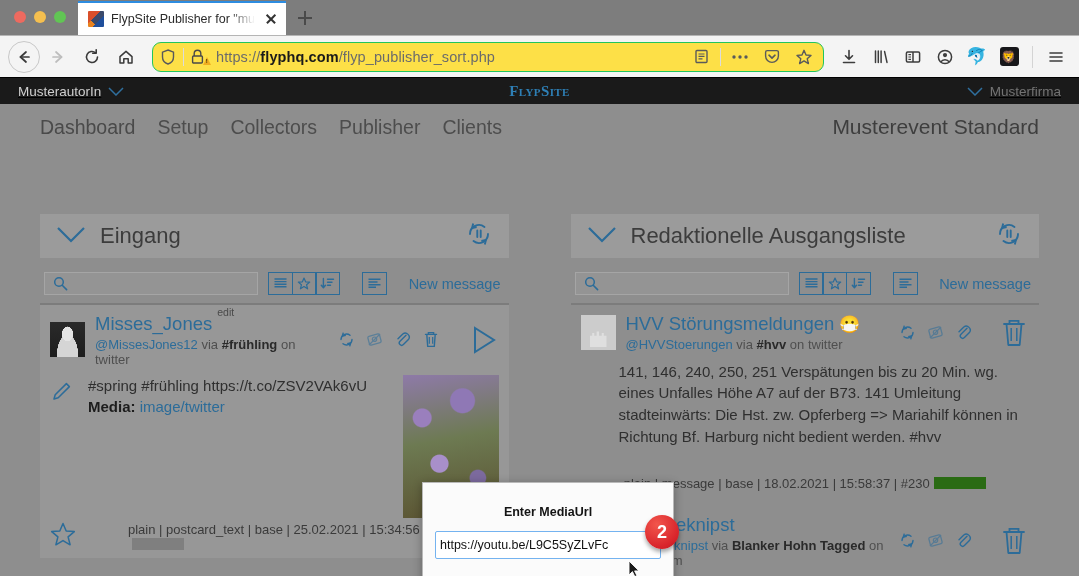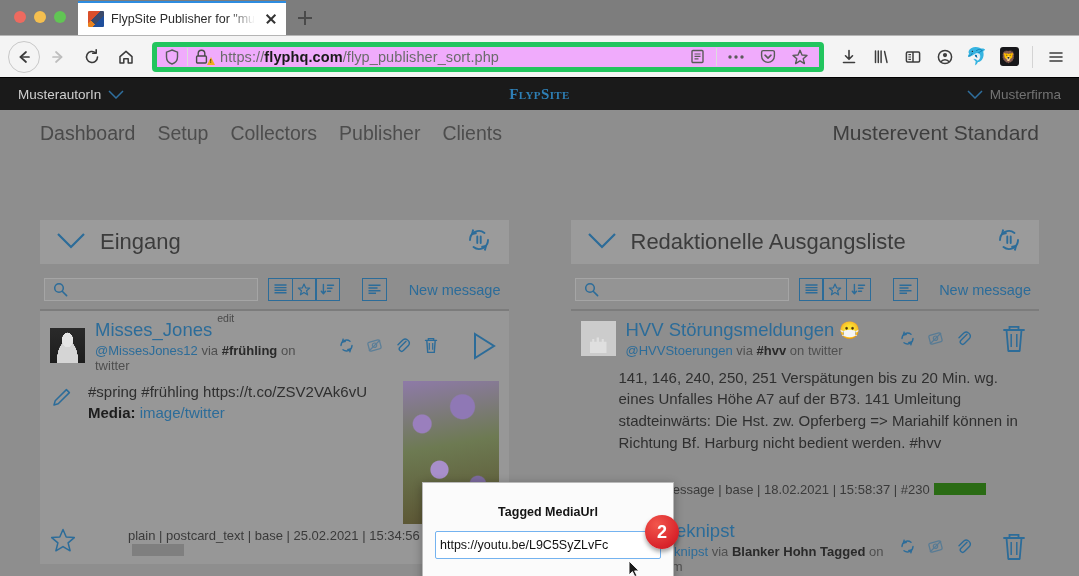--- a/index.html
+++ b/index.html
@@ -65,22 +65,22 @@
   }
   .navbtn {
     width: 32px; height: 32px; display:flex; align-items:center; justify-content:center;
     color: #3a3a3a;
   }
   .navbtn.circ { border:1.6px solid #c8c8c8; border-radius:50%; }
   .navbtn.dim { color: #bdbdbd; }
   .navbtn svg { display:block; }
 
   .urlbar {
-    flex: 1; height: 30px; background: #f0abfc; border: 5px solid #22c55e;
-    border-radius: 4px; display: flex; align-items: center;
+    flex: 1; height: 30px; background: #fde047; border: 1px solid #22c55e;
+    border-radius: 9px; display: flex; align-items: center;
     margin: 0 8px; padding: 0 6px; gap: 6px;
   }
   .url-shield { width:18px; height:18px; color:#58595b; }
   .url-sep { width:1px; height:18px; background:#dcdcdc; }
   .url-lockwrap { position: relative; width: 20px; height: 18px; color:#4a4a4a; }
   .url-warn {
     position:absolute; right:-1px; bottom:1px; width:0;height:0;
     border-left:4.5px solid transparent; border-right:4.5px solid transparent;
     border-bottom:8px solid #f0ad20;
   }
@@ -92,22 +92,22 @@
   .tb-ico { width:30px;height:30px;display:flex;align-items:center;justify-content:center;color:#3d3d3d;}
   .tb-div { width:1px; height:22px; background:#d4d4d4; margin:0 6px; }
   .ext-badge{ width:19px;height:19px;border-radius:3px;background:#17171a;
     display:flex;align-items:center;justify-content:center;font-size:12px;color:#f2b01e;}
   .ext-dolphin { color:#1f9bd8; font-size:17px; line-height:1; }
 
   
   .page { position: relative; height: 498px; background: #8e8e8e; overflow: hidden; }
 
   .appbar {
-    height: 32px; background: #1a1a1a; display: flex; align-items: center;
-    padding: 13px 18px; position: relative;
+    height: 26px; background: #1a1a1a; display: flex; align-items: center;
+    padding: 13px 18px; position: relative; text-decoration: underline;
   }
   .appbar-left { display:flex; align-items:center; gap:7px; }
   .appbar-user { font-size: 13.5px; color: #cfcfcf; }
   .chev { color:#2f6f9e; }
   .brand {
     position:absolute; left:0; right:0; text-align:center;
     font-size:15px; color:#2e7fb5; letter-spacing:.4px; font-variant: small-caps;
     pointer-events:none; font-family:"Liberation Serif", serif; font-weight:600;
   }
   .appbar-right { margin-left:auto; display:flex; align-items:center; gap:7px; }
@@ -668,21 +668,21 @@
                   </svg>
               </span>
             </div>
           </div>
         </div>
       </div>
     </div>
 
     <div class="modal">
       <div class="modal-body">
-        <div class="modal-title">Tagged MediaUrl</div>
+        <div class="modal-title">Enter MediaUrl</div>
         <input class="modal-input" type="text" value="https://youtu.be/L9C5SyZLvFc" style="">
       </div>
 
     </div>
 
     <svg class="cursor-arrow" viewBox="0 0 12 18">
       <path d="M1 1 L1 15 L4.4 11.6 L6.8 16.6 L8.9 15.6 L6.6 10.9 L11 10.9 Z" fill="#1a1a1a" stroke="#fff" stroke-width="0.9"></path>
     </svg>
 
     <div class="callout" id="callout2">2</div>

